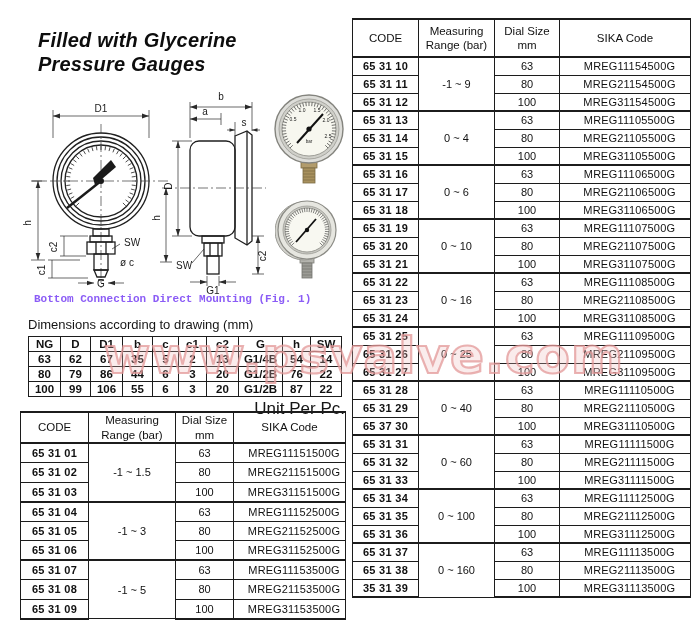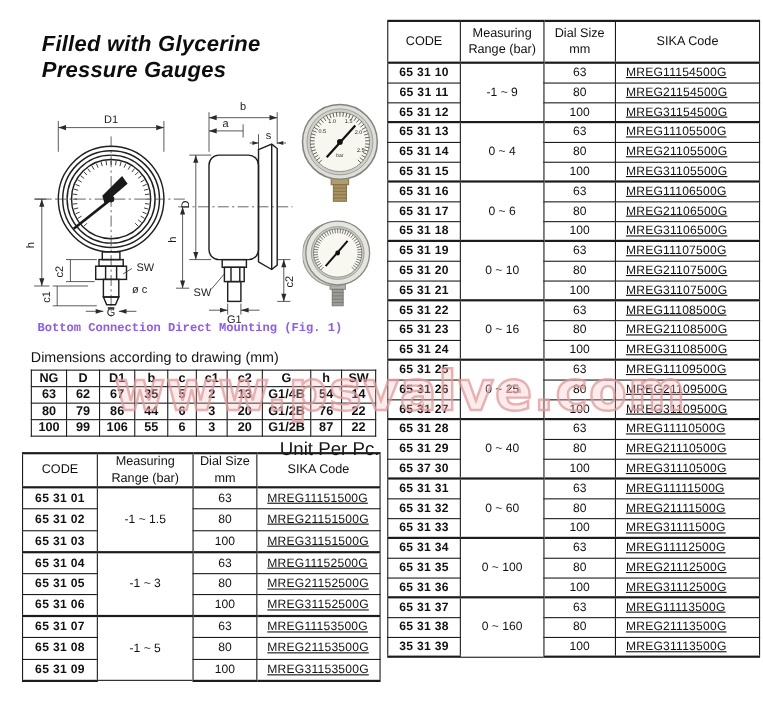--- a/index.html
+++ b/index.html
@@ -39,21 +39,21 @@
   th, td { border:1px solid #1c1c1c; text-align:center; padding:0; overflow:hidden; white-space:nowrap; }
 
   #dims-table { position:absolute; left:28px; top:336px; width:313px; font-size:11.5px; font-weight:bold; }
   #dims-table th { font-weight:bold; height:15px; }
   #dims-table td { height:15px; }
 
   .codes thead th { font-weight:normal; font-size:11.5px; line-height:1.25;
     border-top:2px solid #1c1c1c; border-bottom:2px solid #1c1c1c; }
   .codes td { font-size:11px; }
   .codes td.col-code { font-weight:bold; letter-spacing:0.3px; }
-  .codes td.col-sika { text-align:left; padding-left:9px; letter-spacing:0.2px;text-decoration:underline; }
+  .codes td.col-sika { text-align:center; padding-left:9px; letter-spacing:0.2px; }
   .codes tbody tr.gstart td { border-top:2px solid #1c1c1c; }
   .codes tbody tr:last-child td { border-bottom:2px solid #1c1c1c; }
 
   #left-codes  { position:absolute; left:20px;  top:411px; width:325px; }
   #left-codes thead th { height:31px; }
   #left-codes tbody td { height:19.5px; }
 
   #right-codes { position:absolute; left:352px; top:18px; width:338px; }
   #right-codes thead th { height:38px; }
   #right-codes tbody td { height:18px; }

